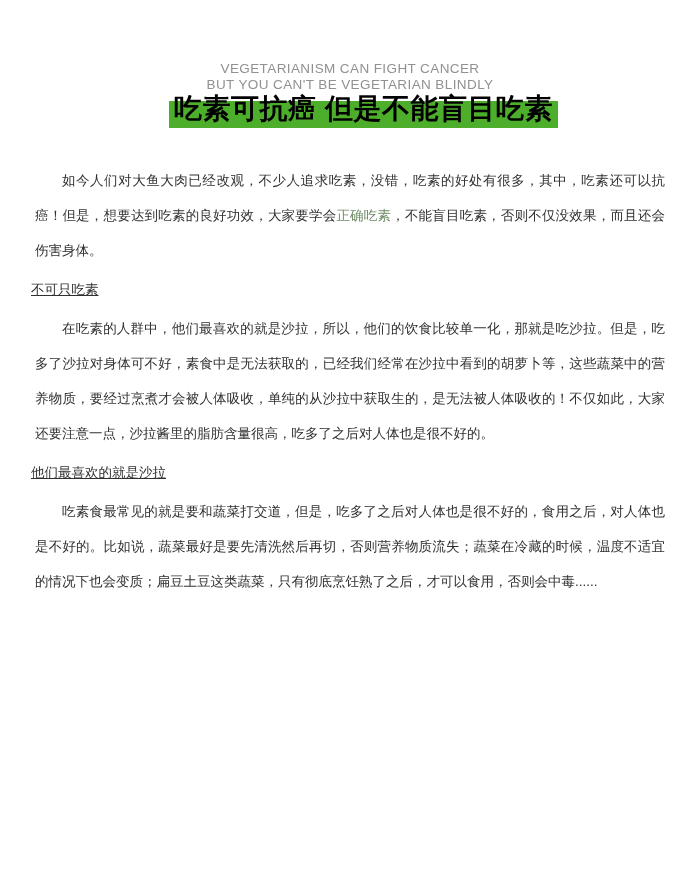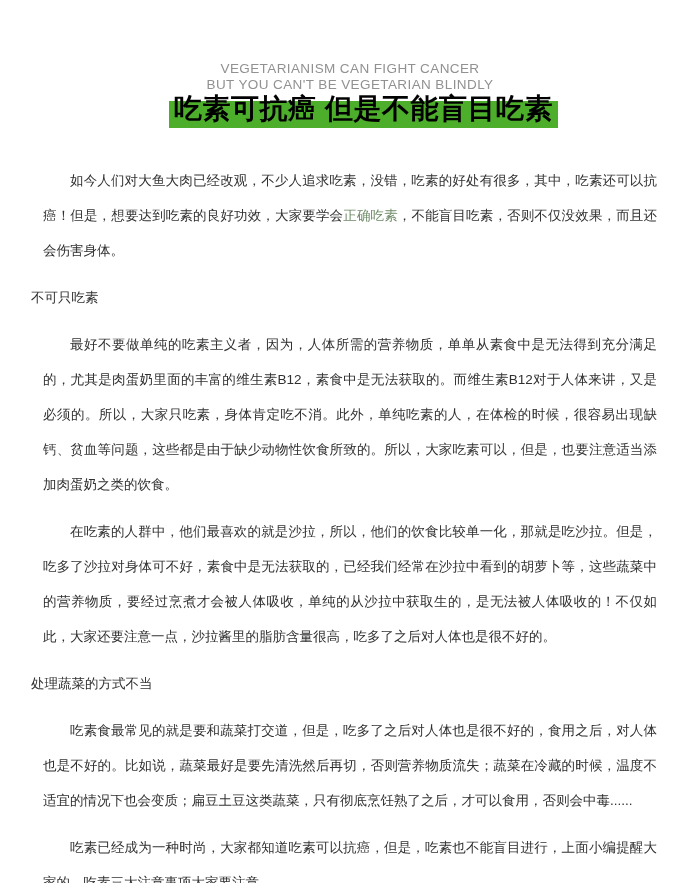--- a/index.html
+++ b/index.html
@@ -52,25 +52,26 @@
   
   .article {
     margin: 35px 31px 0 31px;
     font-size: 13.5px;
     line-height: 35px;
     color: #303030;
     text-align: justify;
   }
   .article p {
     text-indent: 2em;
-    margin: 12px;
+    margin: 4px;
   }
   .sec-h {
     text-indent: 0;
     font-weight: 400;
+    text-decoration: underline;
   }
   .kw {
     text-decoration: none;
     cursor: pointer;
   }
 </style>
 </head>
 <body>
 
 <div class="page">
@@ -82,24 +83,22 @@
 
   <div class="title-row">
     <span class="title-band" style="background: rgb(76, 174, 43);"><span class="title-text">吃素可抗癌 但是不能盲目吃素</span></span>
   </div>
 
   <div class="article">
 
     <p><span>如今人们对大鱼大肉已经改观，不少人追求吃素，没错，吃素的好处有很多，其中，吃素还可以抗癌！但是，想要达到吃素的良好功效，大家要学会</span><a class="kw" style="color: rgb(110, 139, 103);">正确吃素</a><span>，不能盲目吃素，否则不仅没效果，而且还会伤害身体。</span></p>
 
     <div class="sec-h">不可只吃素</div>
-    <p>最好不要做单纯的吃素主义者，因为，人体所需的营养物质，单单从素食中是无法得到充分满足的，尤其是肉蛋奶里面的丰富的维生素B12，素食中是无法获取的。而维生素B12对于人体来讲，又是必须的。所以，大家只吃素，身体肯定吃不消。此外，单纯吃素的人，在体检的时候，很容易出现缺钙、贫血等问题，这些都是由于缺少动物性饮食所致的。所以，大家吃素可以，但是，也要注意适当添加肉蛋奶之类的饮食。</p>
 
     <p>在吃素的人群中，他们最喜欢的就是沙拉，所以，他们的饮食比较单一化，那就是吃沙拉。但是，吃多了沙拉对身体可不好，素食中是无法获取的，已经我们经常在沙拉中看到的胡萝卜等，这些蔬菜中的营养物质，要经过烹煮才会被人体吸收，单纯的从沙拉中获取生的，是无法被人体吸收的！不仅如此，大家还要注意一点，沙拉酱里的脂肪含量很高，吃多了之后对人体也是很不好的。</p>
 
-    <div class="sec-h">处理蔬菜的方式不当</div>
+    <div class="sec-h">他们最喜欢的就是沙拉</div>
     <p>吃素食最常见的就是要和蔬菜打交道，但是，吃多了之后对人体也是很不好的，食用之后，对人体也是不好的。比如说，蔬菜最好是要先清洗然后再切，否则营养物质流失；蔬菜在冷藏的时候，温度不适宜的情况下也会变质；扁豆土豆这类蔬菜，只有彻底烹饪熟了之后，才可以食用，否则会中毒......</p>
 
-    <p>吃素已经成为一种时尚，大家都知道吃素可以抗癌，但是，吃素也不能盲目进行，上面小编提醒大家的，吃素三大注意事项大家要注意。</p>
 
   </div>
 
 </div>
 
 </body></html>

